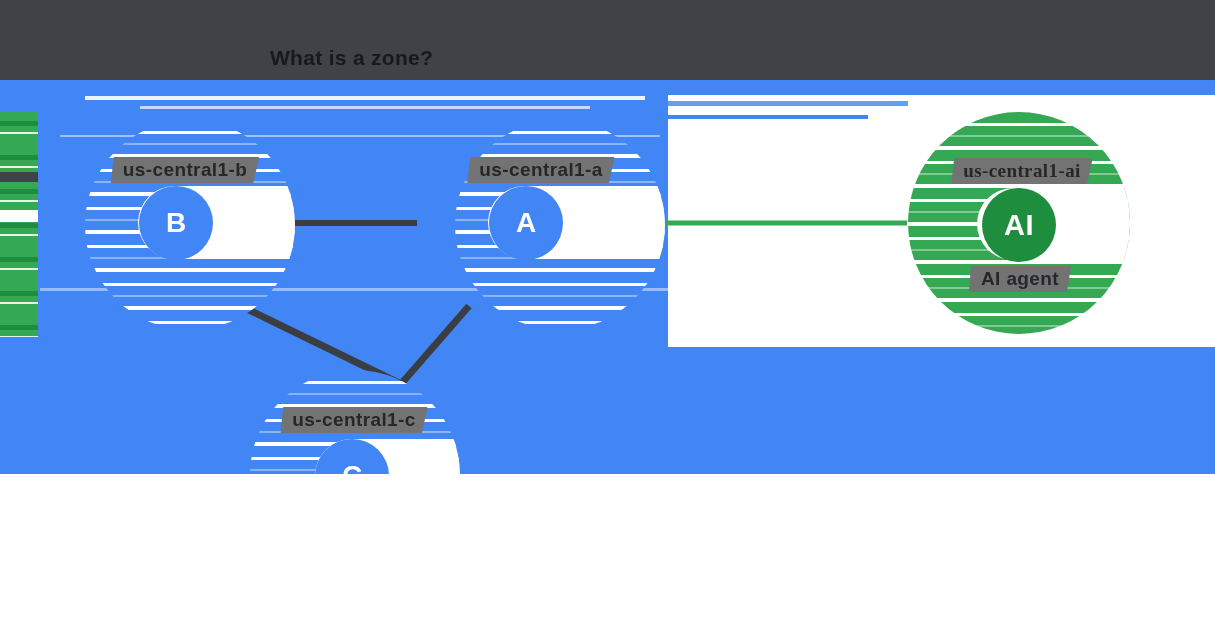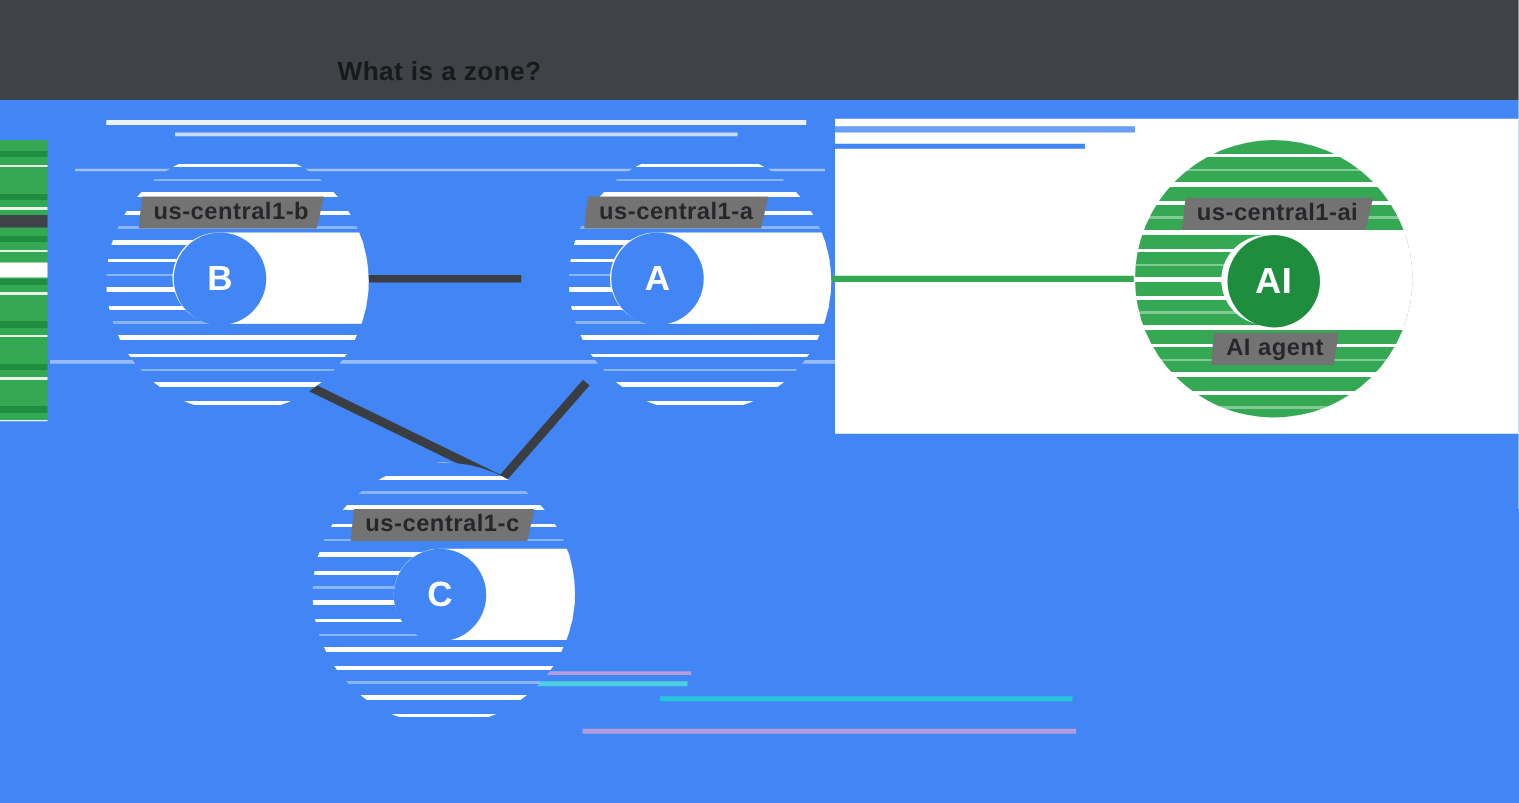--- a/index.html
+++ b/index.html
@@ -1,17 +1,17 @@
 <!DOCTYPE html>
 <html><head>
 <meta charset="utf-8">
 <style>
   html,body{margin:0;padding:0;background:#fff;}
   #stage{
-    position:relative;width:1215px;height:642px;overflow:hidden;
+    position:relative;width:1215px;height:474px;overflow:hidden;
     font-family:"Liberation Sans","DejaVu Sans",sans-serif;
     -webkit-font-smoothing:antialiased;
   }
   
   .bg-header{position:absolute;left:0;top:0;width:1215px;height:80px;background:#3f4246;}
   .bg-main{position:absolute;left:0;top:80px;width:1215px;height:562px;background:#4285f4;}
   .bg-white-right{position:absolute;left:668px;top:95px;width:547px;height:252px;background:#ffffff;}
   .green-strip{
     position:absolute;left:0;top:112px;width:38px;height:225px;
     background:repeating-linear-gradient(180deg,#34a853 0 9px,#1e8e3e 9px 14px,#34a853 14px 20px,#e6f4ea 20px 22px,#34a853 22px 34px);
@@ -67,21 +67,21 @@
   .label{
     position:absolute;transform:translateX(-50%);
     background:#737373;color:#25272a;
     font-size:19px;font-weight:bold;letter-spacing:.4px;white-space:nowrap;
     padding:3px 12px;line-height:20px;
     clip-path:polygon(2% 0,100% 0,96% 100%,0 100%);
   }
   .label-b{left:185px;top:157px;}
   .label-a{left:541px;top:157px;}
   .label-c{left:354px;top:407px;}
-  .label-ai{left:1022px;top:158px;}
+  .label-ai{left:1022px;top:158px;font-family:Liberation Serif, serif;}
   .sublabel-a{left:566px;top:265px;}
   .sublabel-ai{left:1020px;top:266px;text-align:right;}
 
   .title{
     position:absolute;left:270px;top:46px;
     color:#17191b;font-size:21px;font-weight:bold;letter-spacing:.3px;
   }
 
   
   svg.connectors{position:absolute;left:0;top:0;pointer-events:none;}

